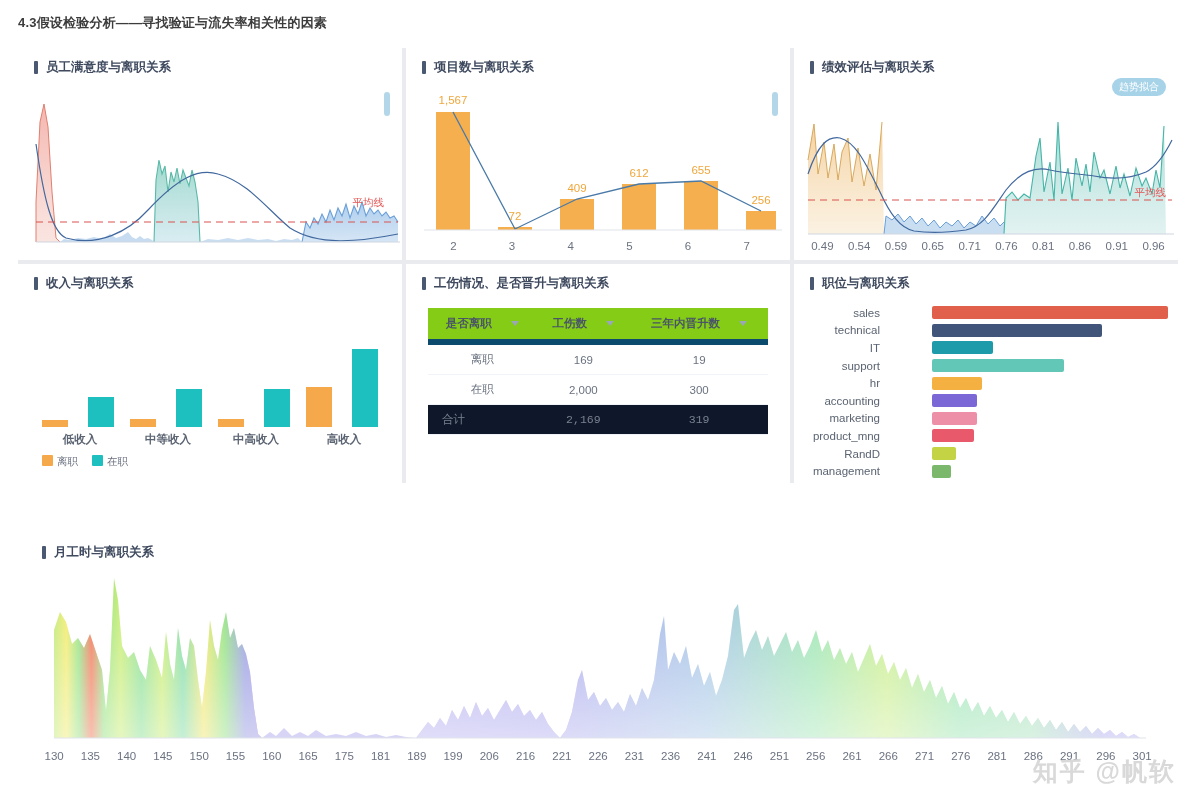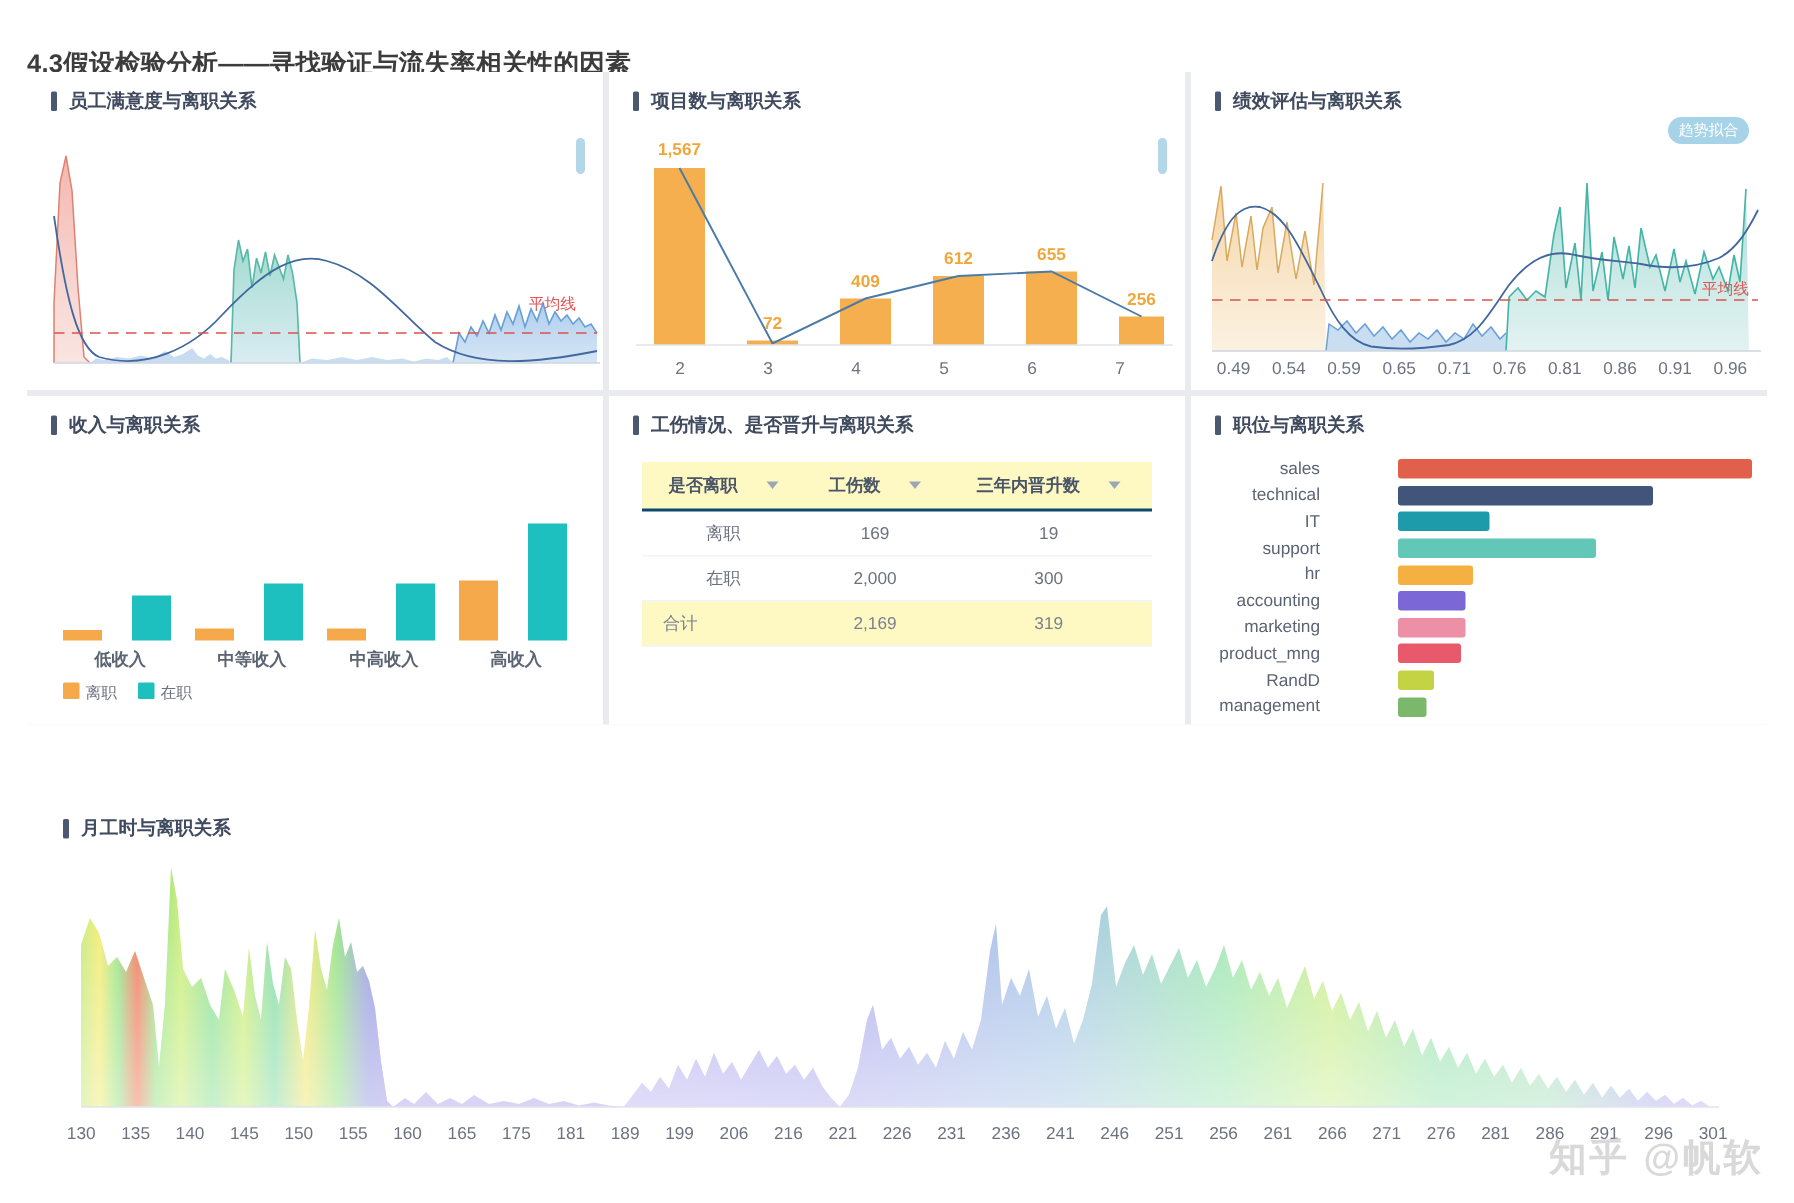--- a/index.html
+++ b/index.html
@@ -6,22 +6,22 @@
   body{
     width:1196px;height:802px;
     background:#ffffff;
     font-family:"Liberation Sans","DejaVu Sans",sans-serif;
     color:#333;
     overflow:hidden;
     position:relative;
   }
   .page-title{
     position:absolute;left:18px;top:14px;
-    font-size:17px;font-weight:bold;color:#3c3c3c;
-    letter-spacing:.2px;white-space:nowrap;margin-top:17px;
+    font-size:13px;font-weight:bold;color:#3c3c3c;
+    letter-spacing:.2px;white-space:nowrap;
   }
   .dash{
     position:absolute;left:18px;top:48px;width:1160px;height:435px;
     background:#e9ebee;
     display:grid;
     grid-template-columns:384px 384px 384px;
     grid-template-rows:212px 219px;
     gap:4px;
   }
   .panel{
@@ -54,29 +54,29 @@
   .bigpanel{
     position:absolute;left:18px;top:512px;width:1160px;height:276px;
     background:#fff;
   }
   
   table.data{
     position:absolute;left:22px;top:44px;width:340px;border-collapse:collapse;
     font-size:11.5px;
   }
   table.data th{
-    background:#fef9c3;color:#4a5568;font-weight:bold;
-    padding:8px 6px;text-align:center;border-bottom:2px solid #0c4a6e;
+    background:#84cc16;color:#4a5568;font-weight:bold;
+    padding:8px 6px;text-align:center;border-bottom:6px solid #0c4a6e;
     white-space:nowrap;
   }
   table.data td{
     padding:7px 6px;text-align:center;color:#6a7280;
     border-bottom:1px solid #f0f3f7;white-space:nowrap;
   }
-  table.data tr.total td{background:#fef9c3;color:#7a8290;}
+  table.data tr.total td{background:#0f172a;color:#7a8290;font-family:Liberation Mono, monospace;}
   table.data tr.total td:first-child{text-align:left;padding-left:14px;}
   .sort-caret{
     display:inline-block;margin-left:16px;
     border-left:4px solid transparent;border-right:4px solid transparent;
     border-top:5px solid #9aa7b8;vertical-align:middle;
   }
   
   .legend{
     position:absolute;left:24px;bottom:14px;display:flex;gap:14px;
     font-size:10.5px;color:#6b7280;align-items:center;
@@ -100,21 +100,20 @@
     font-size:11.5px;color:#5b6472;white-space:nowrap;
   }
   .watermark{
     position:absolute;right:20px;bottom:14px;
     font-size:25px;color:#d9d9d9;font-weight:bold;
     letter-spacing:2px;white-space:nowrap;pointer-events:none;
   }
   .bar-value{
     position:absolute;font-size:11.5px;color:#efa73c;white-space:nowrap;
     transform:translateX(-50%);
-    font-weight:bold;
   }
 </style>
 </head>
 <body>
 
 <div class="page-title">4.3假设检验分析——寻找验证与流失率相关性的因素</div>
 
 <div class="dash">
 
   <div class="panel">

